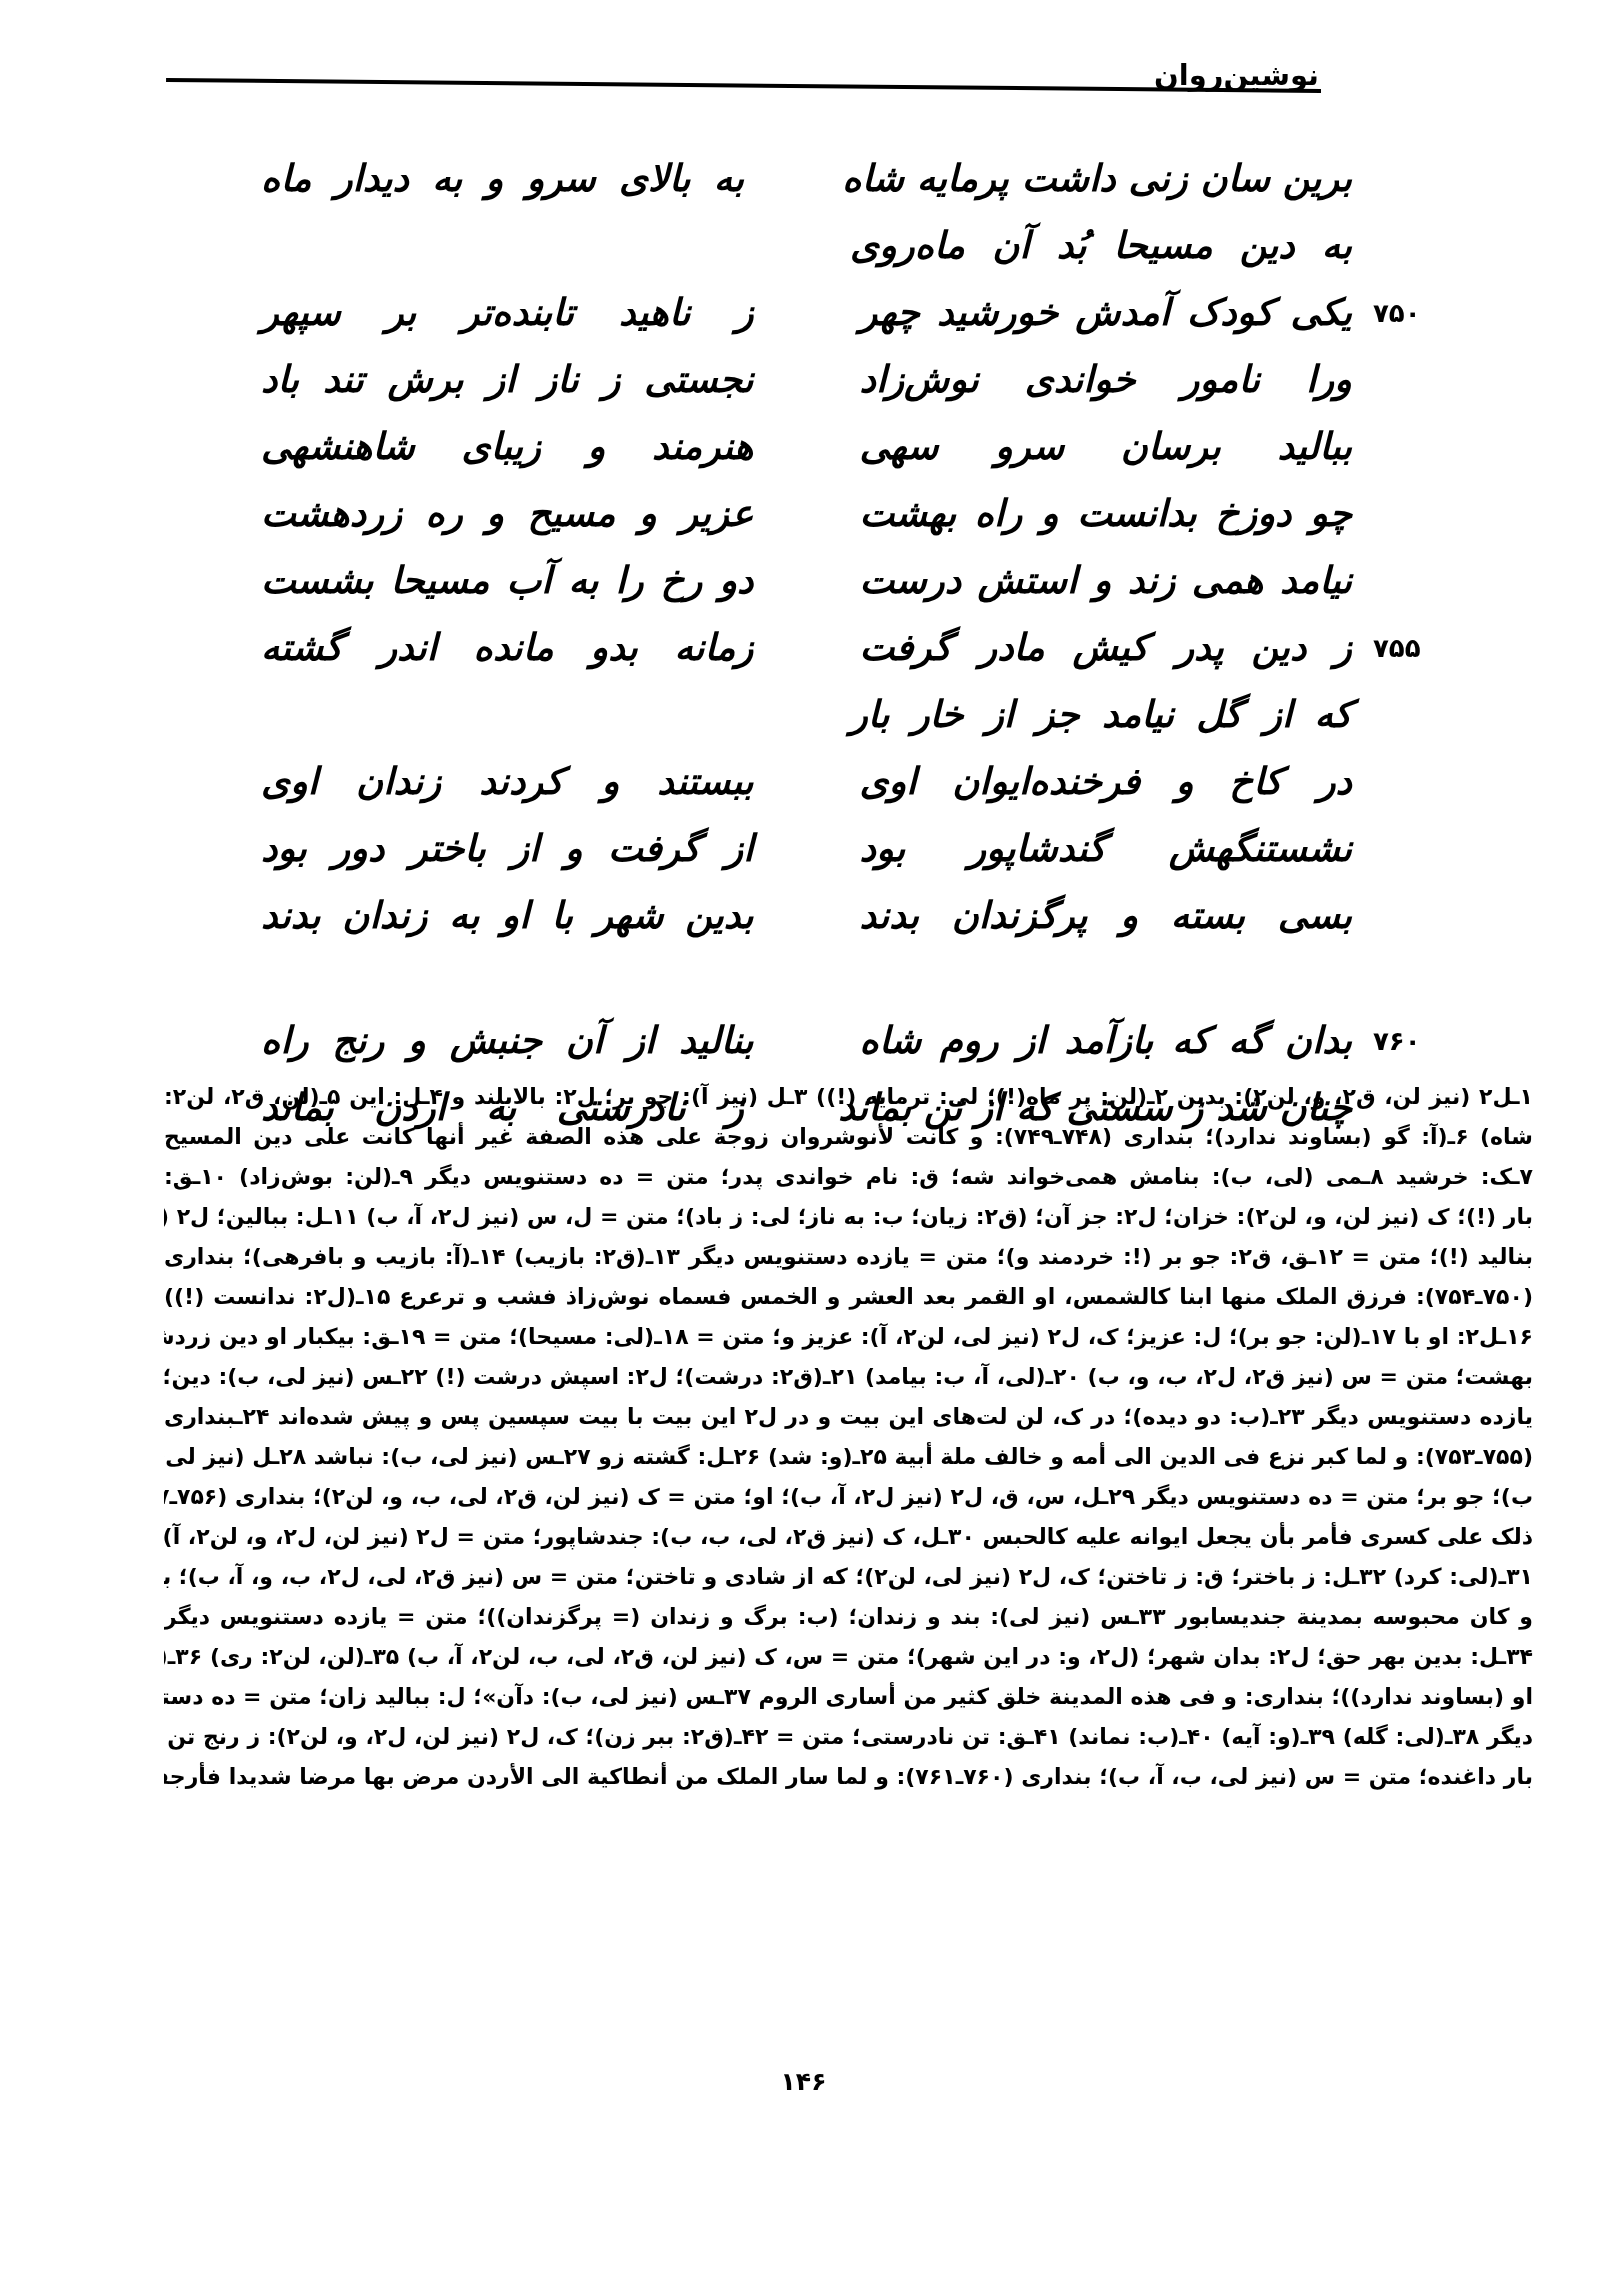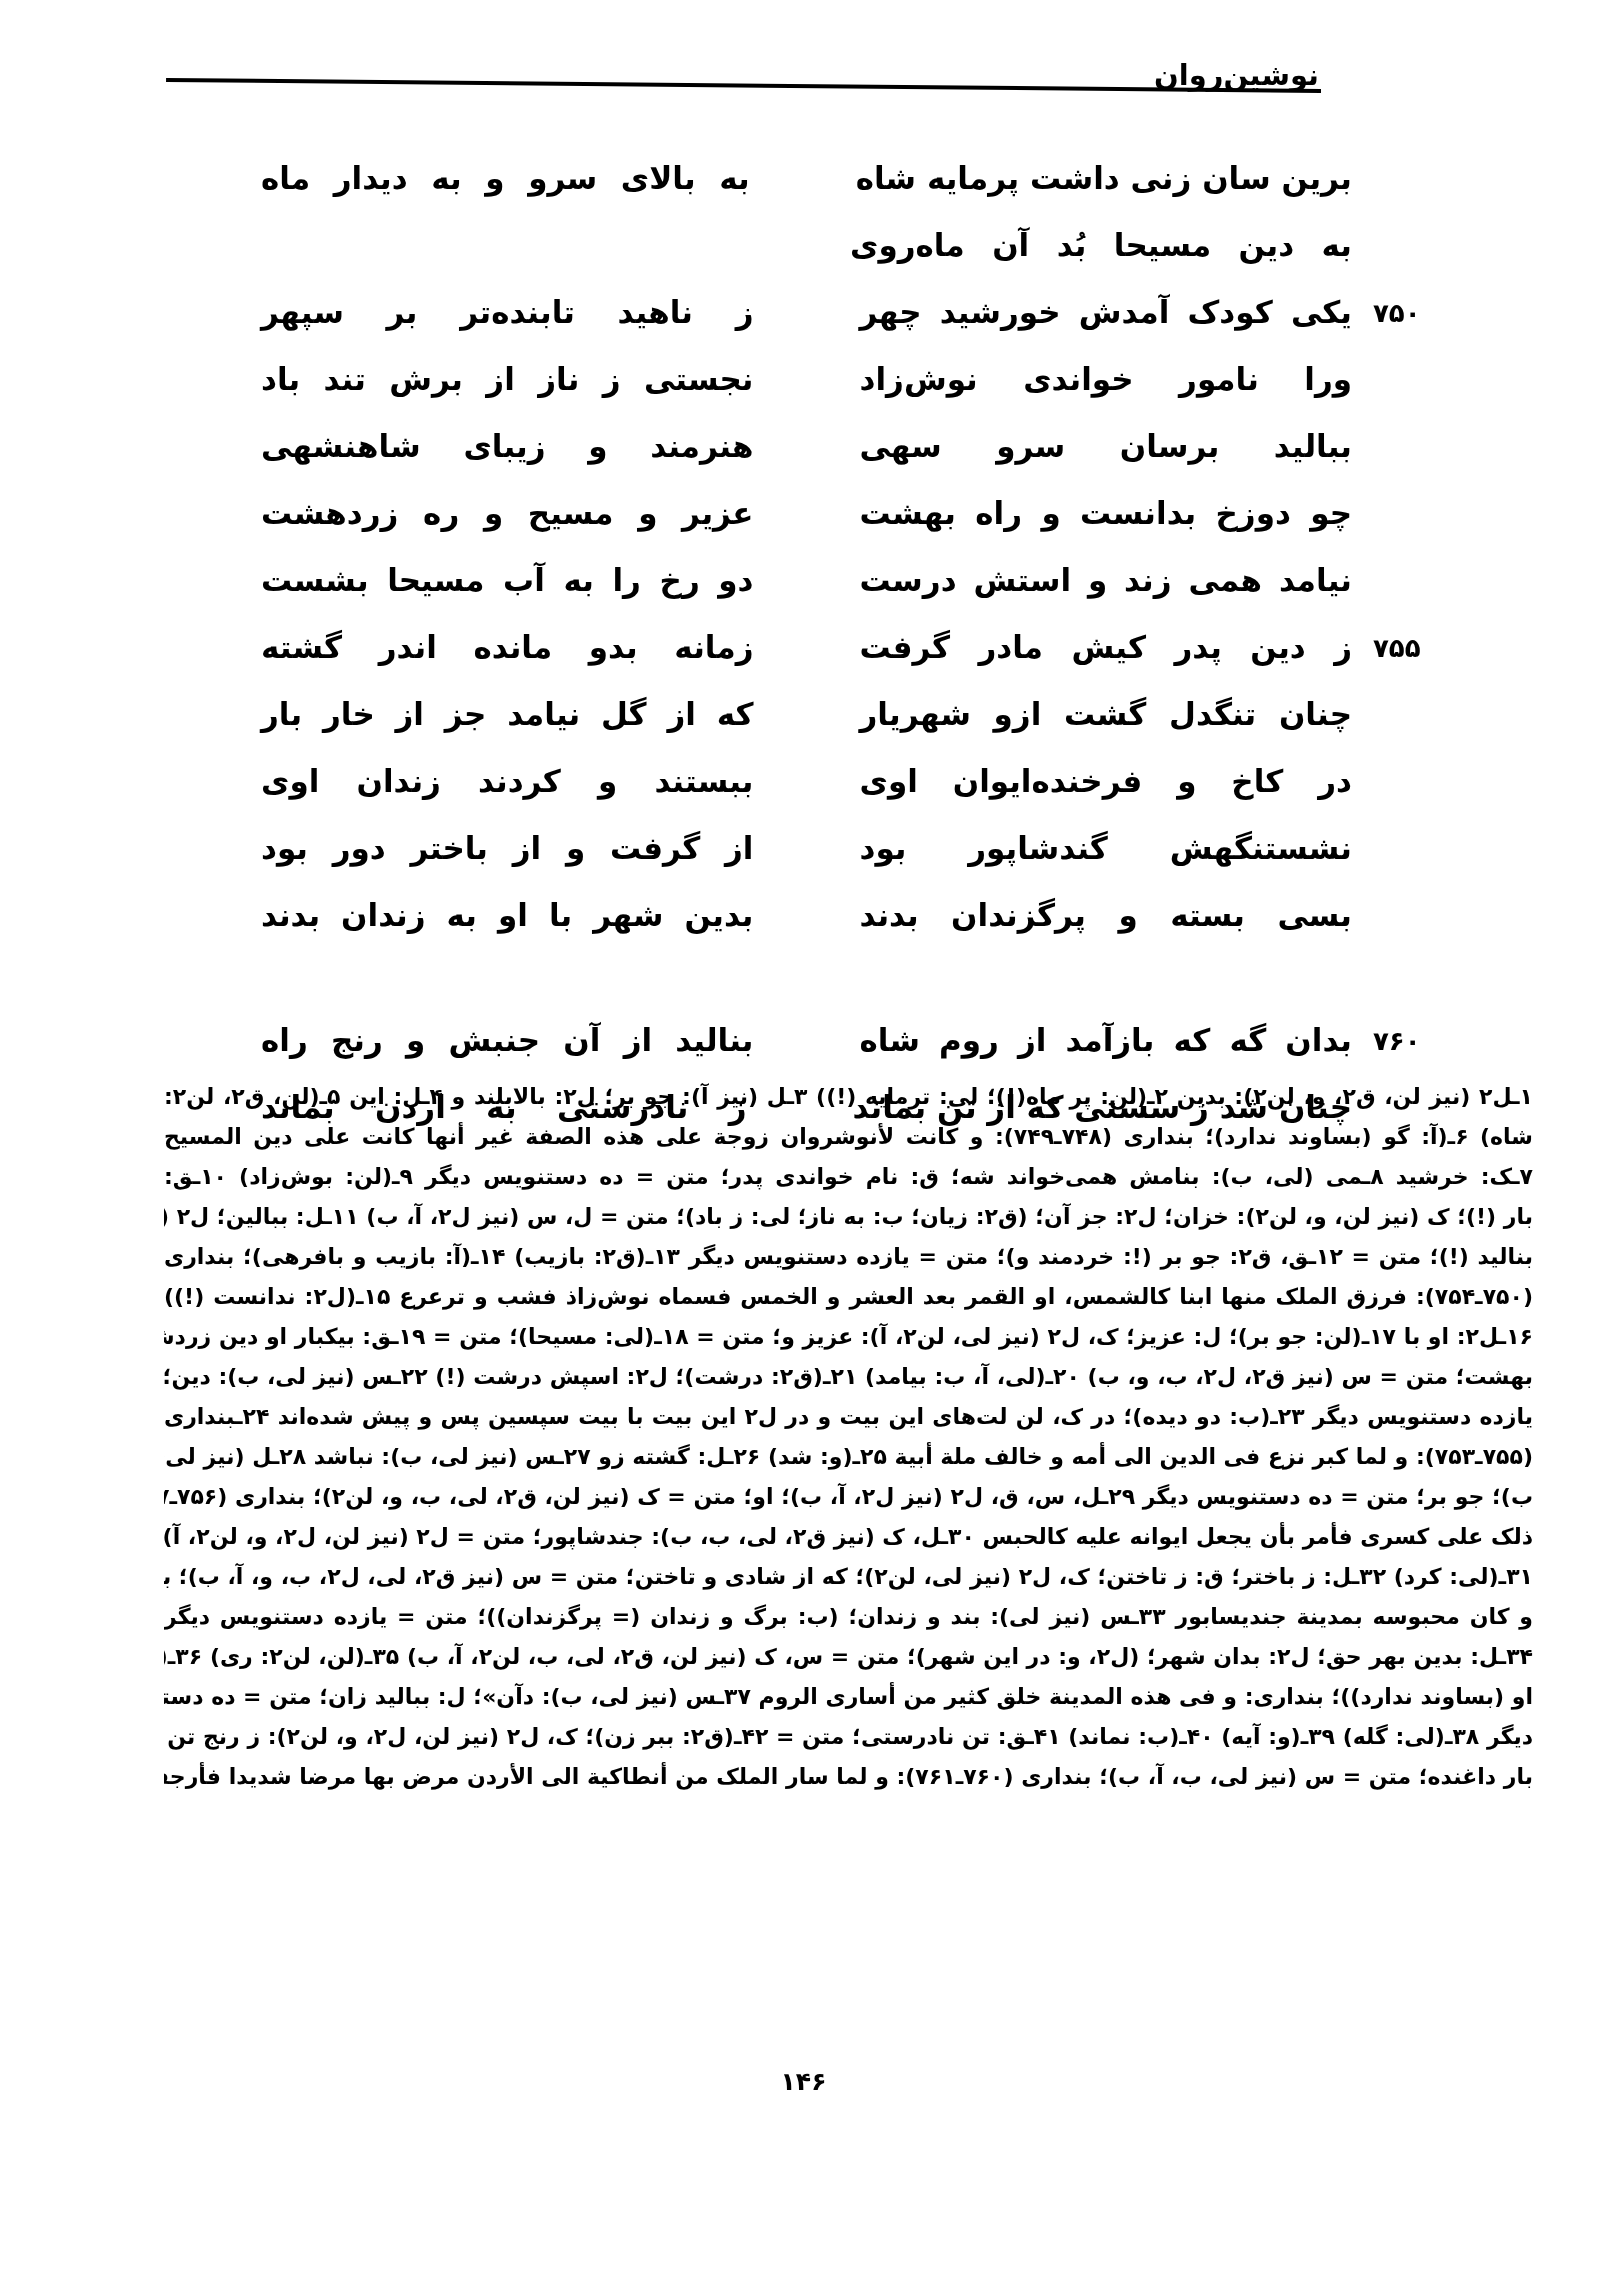--- a/index.html
+++ b/index.html
@@ -21,23 +21,24 @@
   }
   .couplet-row {
     display: flex; flex-direction: row; height: 67px; align-items: center;
   }
   .couplet-row.gap-before { margin-top: 58px; }
   .verse-num {
     position: absolute; right: -108px; width: 87px; text-align: left;
     font-size: 26px; font-weight: bold; direction: rtl;
   }
   .hemistich {
-    width: 502px; font-size: 31px; font-weight: bold; line-height: 1;
+    width: 502px; font-size: 37px; font-weight: bold; line-height: 1;
     text-align: justify; text-align-last: justify; white-space: nowrap;
     position: relative;
+    font-style: italic;
   }
   .hemistich.right { margin-left: 106px; }
   .row-wrap { position: relative; }
   .footnotes {
     position: absolute; top: 1077px; left: 164px; width: 1369px;
     direction: rtl; font-size: 22px; font-weight: bold; line-height: 40px;
     text-align: justify;
   }
   .footnote-line { white-space: nowrap; overflow: hidden; text-align: justify; text-align-last: justify; }
   .page-number {
@@ -86,21 +87,20 @@
       <div class="hemistich right">نیامد همی زند و استش درست</div>
       <div class="hemistich left">دو رخ را به آب مسیحا بشست</div>
     </div>
     <div class="couplet-row row-wrap">
       <span class="verse-num">۷۵۵</span>
       <div class="hemistich right">ز دین پدر کیش مادر گرفت</div>
       <div class="hemistich left">زمانه بدو مانده اندر گشته</div>
     </div>
     <div class="couplet-row row-wrap">
       <span class="verse-num"></span>
-      <div class="hemistich right">چنان تنگدل گشت ازو شهریار</div>
       <div class="hemistich left">که از گل نیامد جز از خار بار</div>
     </div>
     <div class="couplet-row row-wrap">
       <span class="verse-num"></span>
       <div class="hemistich right">در کاخ و فرخنده‌ایوان اوی</div>
       <div class="hemistich left">ببستند و کردند زندان اوی</div>
     </div>
     <div class="couplet-row row-wrap">
       <span class="verse-num"></span>
       <div class="hemistich right">نشستنگهش گندشاپور بود</div>

